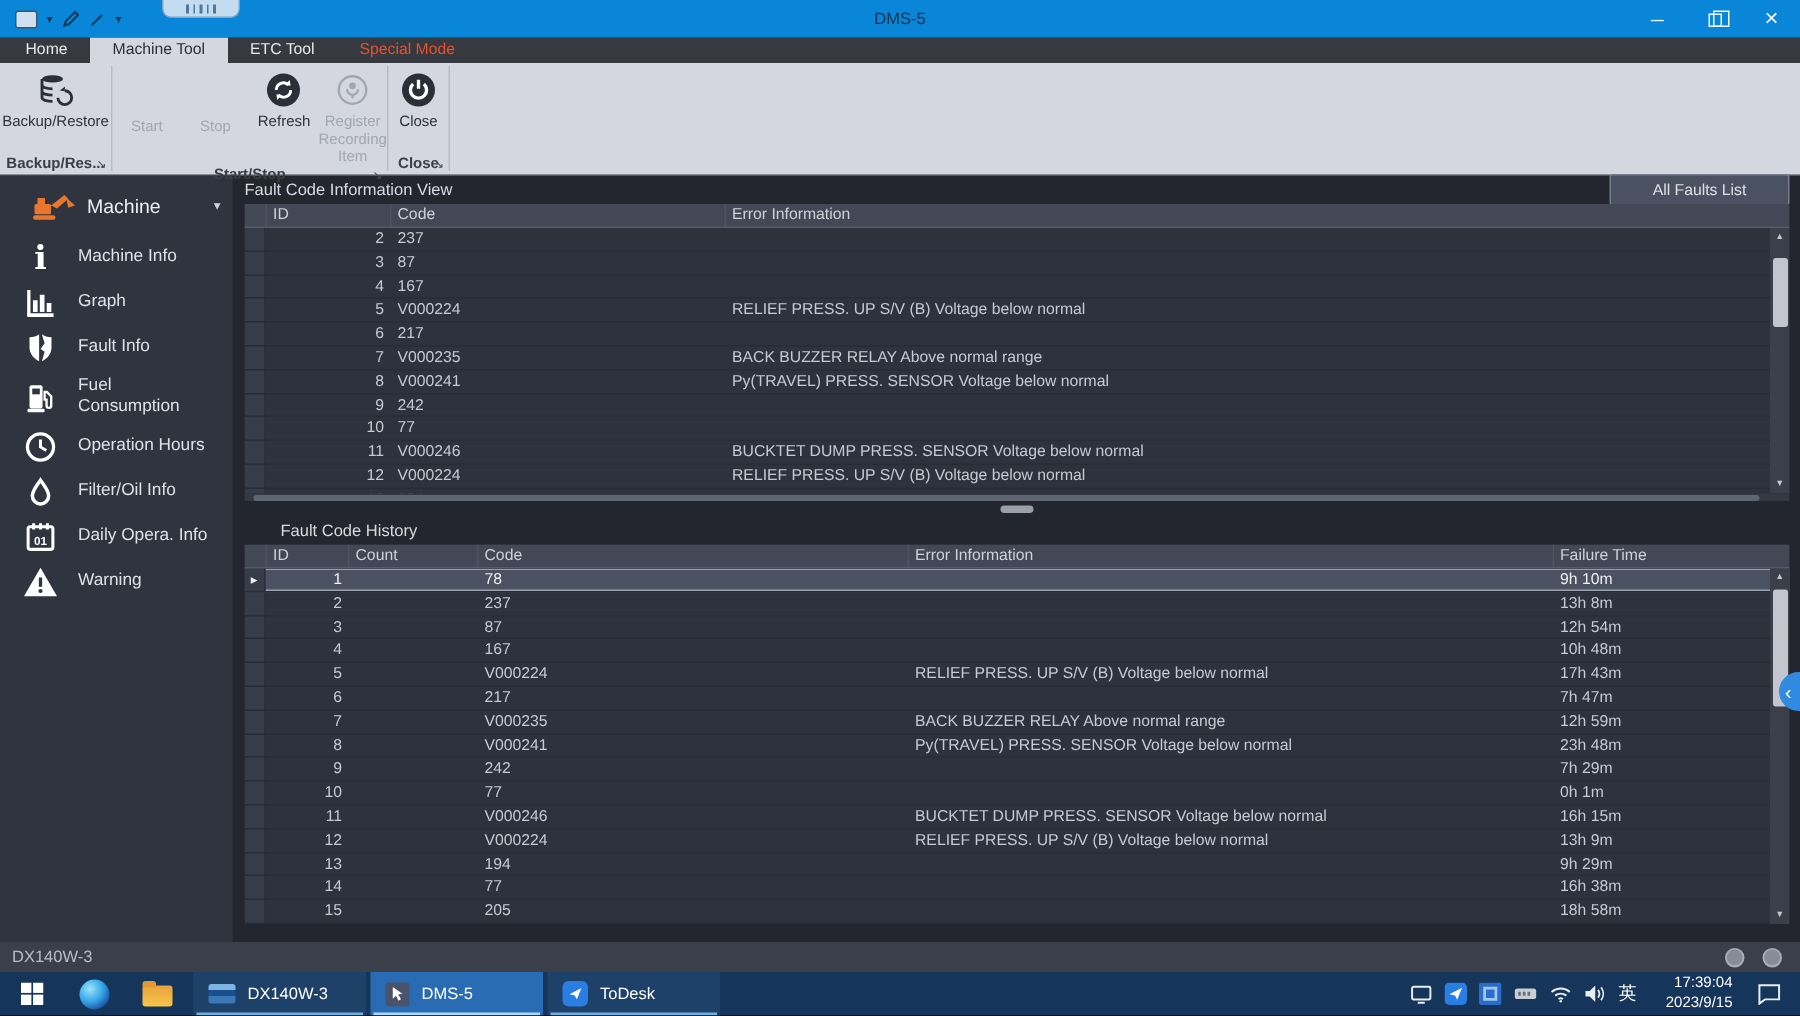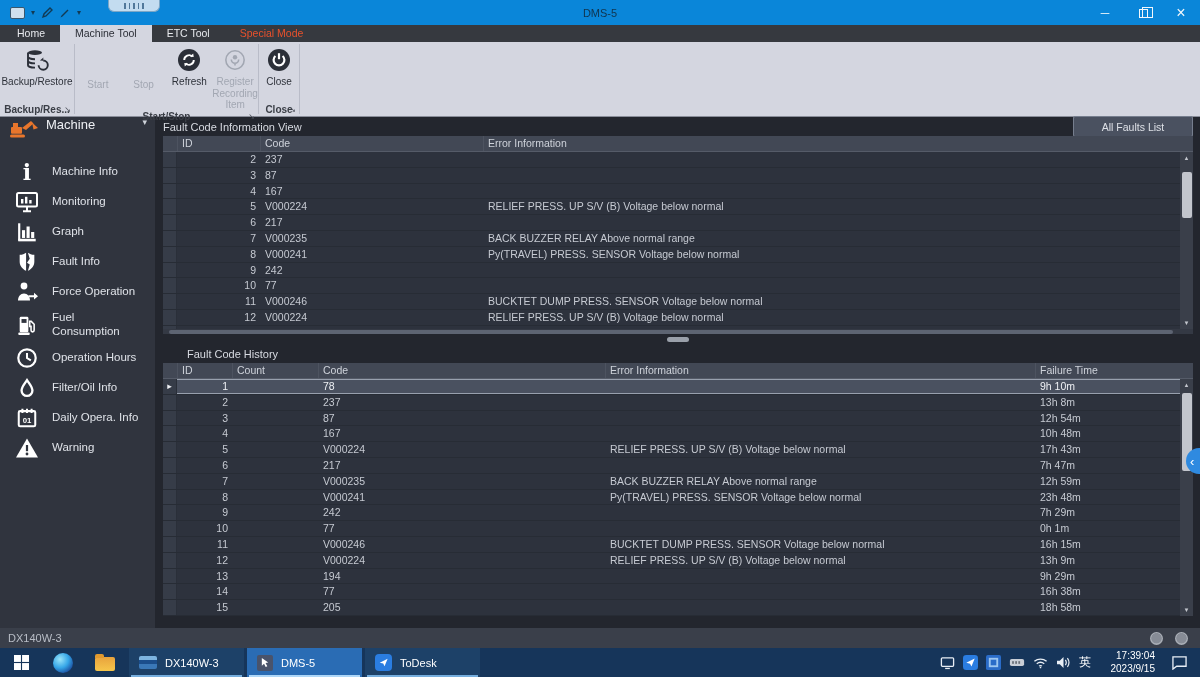--- a/index.html
+++ b/index.html
@@ -38,21 +38,21 @@
   .rbtn.wrap .rlabel { white-space:normal; }
   .rbtn.textonly { padding-top:34px; }
   .rbtn.disabled .rlabel { color:#a2a7b2; }
   .glabel { position:relative; height:14px; font-size:10px; font-weight:bold; color:#3a3e46; display:flex; align-items:center; justify-content:center; }
   .glabel .launcher { position:absolute; right:3px; font-size:8px; font-weight:normal; color:#4a4e58; }
   .rsep { width:1px; background:#b9bcc8; margin:2px 0; }
 
   
   .workspace { display:flex; height:511px; background:#23262e; }
   .sidebar { width:155px; background:#30343e; flex-shrink:0; }
-  .sb-header { display:flex; align-items:flex-start; height:40px; padding:0 8px 0 6px; color:#eef0f4; }
+  .sb-header { display:flex; align-items:center; height:40px; padding:0 8px 0 18px; color:#eef0f4; }
   .sb-hicon { width:36px; display:flex; justify-content:center; }
   .sb-htext { font-size:13px; margin-left:4px; }
   .sb-caret { margin-left:auto; font-size:9px; color:#cfd3da; }
   .sb-item { display:flex; align-items:center; height:30px; padding-left:12px; color:#dfe2e8; }
   .sb-item.tall { height:36px; }
   .sb-icon { width:30px; display:flex; justify-content:center; align-items:center; }
   .sb-label { font-size:11.5px; margin-left:10px; white-space:pre-line; line-height:1.2; }
   .info-glyph { font-family:"DejaVu Serif", serif; font-weight:bold; font-size:22px; color:#fff; line-height:1; }
 
   .main { flex:1; margin:0 7px 0 8px; display:flex; flex-direction:column; }
@@ -260,60 +260,38 @@
       </div>
 
       <div class="sb-item">
         <span class="sb-icon">
             <span class="info-glyph">i</span>
           </span>
         <span class="sb-label">Machine Info</span>
       </div>
       <div class="sb-item">
         <span class="sb-icon">
-          <svg width="24" height="24" viewBox="0 0 24 24">
-              <rect x="2" y="3" width="20" height="13.5" rx="1.5" fill="none" stroke="#fff" stroke-width="2"></rect>
-              <rect x="6" y="9" width="2.4" height="4.5" fill="#fff"></rect>
-              <rect x="10" y="6.8" width="2.4" height="6.7" fill="#fff"></rect>
-              <rect x="14.2" y="10" width="2.4" height="3.5" fill="#fff"></rect>
-              <path d="M8 21.2h8M12 16.5v4.7" stroke="#fff" stroke-width="2"></path>
-            </svg>
-        </span>
-        <span class="sb-label">Monitoring</span>
-      </div>
-      <div class="sb-item">
-        <span class="sb-icon">
           <svg width="22" height="22" viewBox="0 0 24 24">
               <path d="M3.5 2.5v19" stroke="#fff" stroke-width="2.4"></path>
               <path d="M2.5 20.8h19" stroke="#fff" stroke-width="2.8"></path>
               <rect x="6.5" y="10" width="3.4" height="8.5" fill="#fff"></rect>
               <rect x="11.5" y="6" width="3.4" height="12.5" fill="#fff"></rect>
               <rect x="16.5" y="12" width="3.4" height="6.5" fill="#fff"></rect>
             </svg>
         </span>
         <span class="sb-label">Graph</span>
       </div>
       <div class="sb-item">
         <span class="sb-icon">
           <svg width="22" height="22" viewBox="0 0 24 24" fill="#fff">
               <path d="M4 4.2c3 0 5.2-.8 7-2.2v19.6C7.2 19.6 4 16.4 4 11.6z"></path>
               <path d="M13 2c1.9 1.4 4 2.2 7 2.2v7.4c0 4.8-3 8-7 10l2-6.8-3-2 3-4.3z"></path>
             </svg>
         </span>
         <span class="sb-label">Fault Info</span>
-      </div>
-      <div class="sb-item">
-        <span class="sb-icon">
-          <svg width="24" height="22" viewBox="0 0 24 22" fill="#fff">
-              <circle cx="9" cy="5" r="3.4"></circle>
-              <path d="M3 19.5c0-4 2.5-7 6-7s6 3 6 7z"></path>
-              <path d="M13.5 14.2h5.5v-2.4l4 3.4-4 3.4v-2.4h-5.5z"></path>
-            </svg>
-        </span>
-        <span class="sb-label">Force Operation</span>
       </div>
       <div class="sb-item tall">
         <span class="sb-icon">
           <svg width="22" height="24" viewBox="0 0 24 24" fill="#fff">
               <rect x="4" y="3" width="9.5" height="17" rx="1.5"></rect>
               <rect x="6" y="5.5" width="5.5" height="4.2" fill="#30343e"></rect>
               <path d="M15 8h1.6l3.2 3.2v6.6a1.7 1.7 0 0 1-3.4 0v-4.3H15z" fill="none" stroke="#fff" stroke-width="1.7"></path>
               <rect x="2.5" y="20.2" width="12.5" height="2.6" rx="1"></rect>
             </svg>
         </span>

